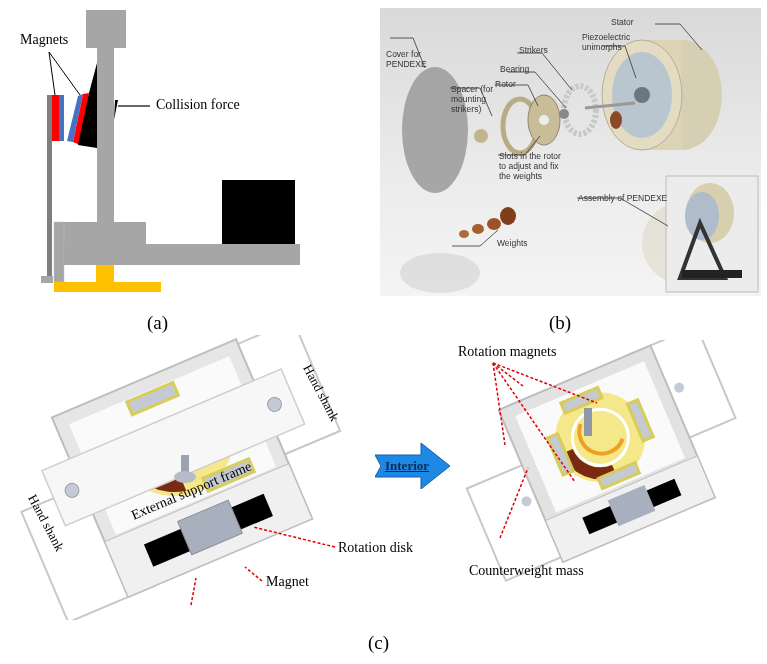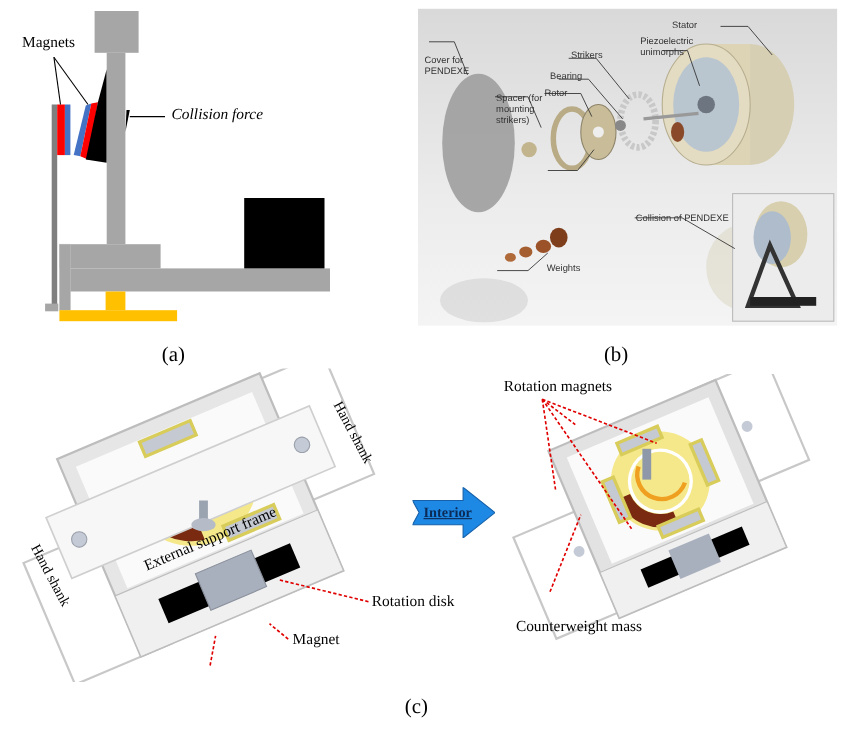--- a/index.html
+++ b/index.html
@@ -37,21 +37,21 @@
     <rect x="222" y="180" width="73" height="64" fill="#000"></rect>
 
     <rect x="96" y="265" width="18" height="17" fill="#ffc000"></rect>
     <rect x="54" y="282" width="107" height="10" fill="#ffc000"></rect>
 
     <line x1="49" y1="52" x2="55" y2="95" stroke="#000" stroke-width="1"></line>
     <line x1="49" y1="52" x2="80" y2="95" stroke="#000" stroke-width="1"></line>
     <line x1="118" y1="106" x2="150" y2="106" stroke="#000" stroke-width="1.2"></line>
   </svg>
   <span class="abs lbl" style="left:20px;top:32px;">Magnets</span>
-  <span class="abs lbl" style="left:156px;top:97px;font-style:italic;">Collision  force</span>
+  <span class="abs lbl" style="left:156px;top:97px;">Collision  force</span>
 </div>
 <div class="abs cap" style="left:147px;top:312px;">(a)</div>
 
 <div class="abs" style="left:380px;top:8px;width:381px;height:288px;background:linear-gradient(180deg,#d9d9d9 0%,#ececec 60%,#f4f4f4 100%);overflow:hidden;">
   <svg width="381" height="288">
 
     <ellipse cx="55" cy="122" rx="33" ry="63" fill="#9a9a9a" opacity="0.85"></ellipse>
 
     <ellipse cx="140" cy="118" rx="17" ry="27" fill="none" stroke="#b8ab86" stroke-width="5"></ellipse>
 
@@ -99,21 +99,22 @@
       <polyline points="72,238 100,238 118,222"></polyline>
     </g>
   </svg>
   <span class="abs slbl" style="left:6px;top:41px;width:40px;white-space:normal;">Cover for PENDEXE</span>
   <span class="abs slbl" style="left:71px;top:76px;width:44px;white-space:normal;">Spacer (for mounting strikers)</span>
   <span class="abs slbl" style="left:115px;top:71px;">Rotor</span>
   <span class="abs slbl" style="left:120px;top:56px;">Bearing</span>
   <span class="abs slbl" style="left:139px;top:37px;">Strikers</span>
   <span class="abs slbl" style="left:202px;top:24px;width:50px;white-space:normal;">Piezoelectric unimorphs</span>
   <span class="abs slbl" style="left:231px;top:9px;">Stator</span>
-  <span class="abs slbl" style="left:198px;top:185px;">Collision of PENDEXE</span>
+  <span class="abs slbl" style="left:119px;top:143px;width:70px;white-space:normal;">Slots in the rotor to adjust and fix the weights</span>
+  <span class="abs slbl" style="left:198px;top:185px;">Assembly of PENDEXE</span>
   <span class="abs slbl" style="left:73px;top:230px;margin-left:44px;">Weights</span>
 </div>
 <div class="abs cap" style="left:549px;top:312px;">(b)</div>
 
 <div class="abs" style="left:0;top:335px;width:370px;height:285px;">
   <svg width="370" height="285">
 
     <g transform="rotate(-23 185 140)">
       <rect x="250" y="40" width="95" height="120" fill="#fff" stroke="#c8c8c8" stroke-width="2"></rect>
       <rect x="20" y="110" width="95" height="120" fill="#fff" stroke="#c8c8c8" stroke-width="2"></rect>

